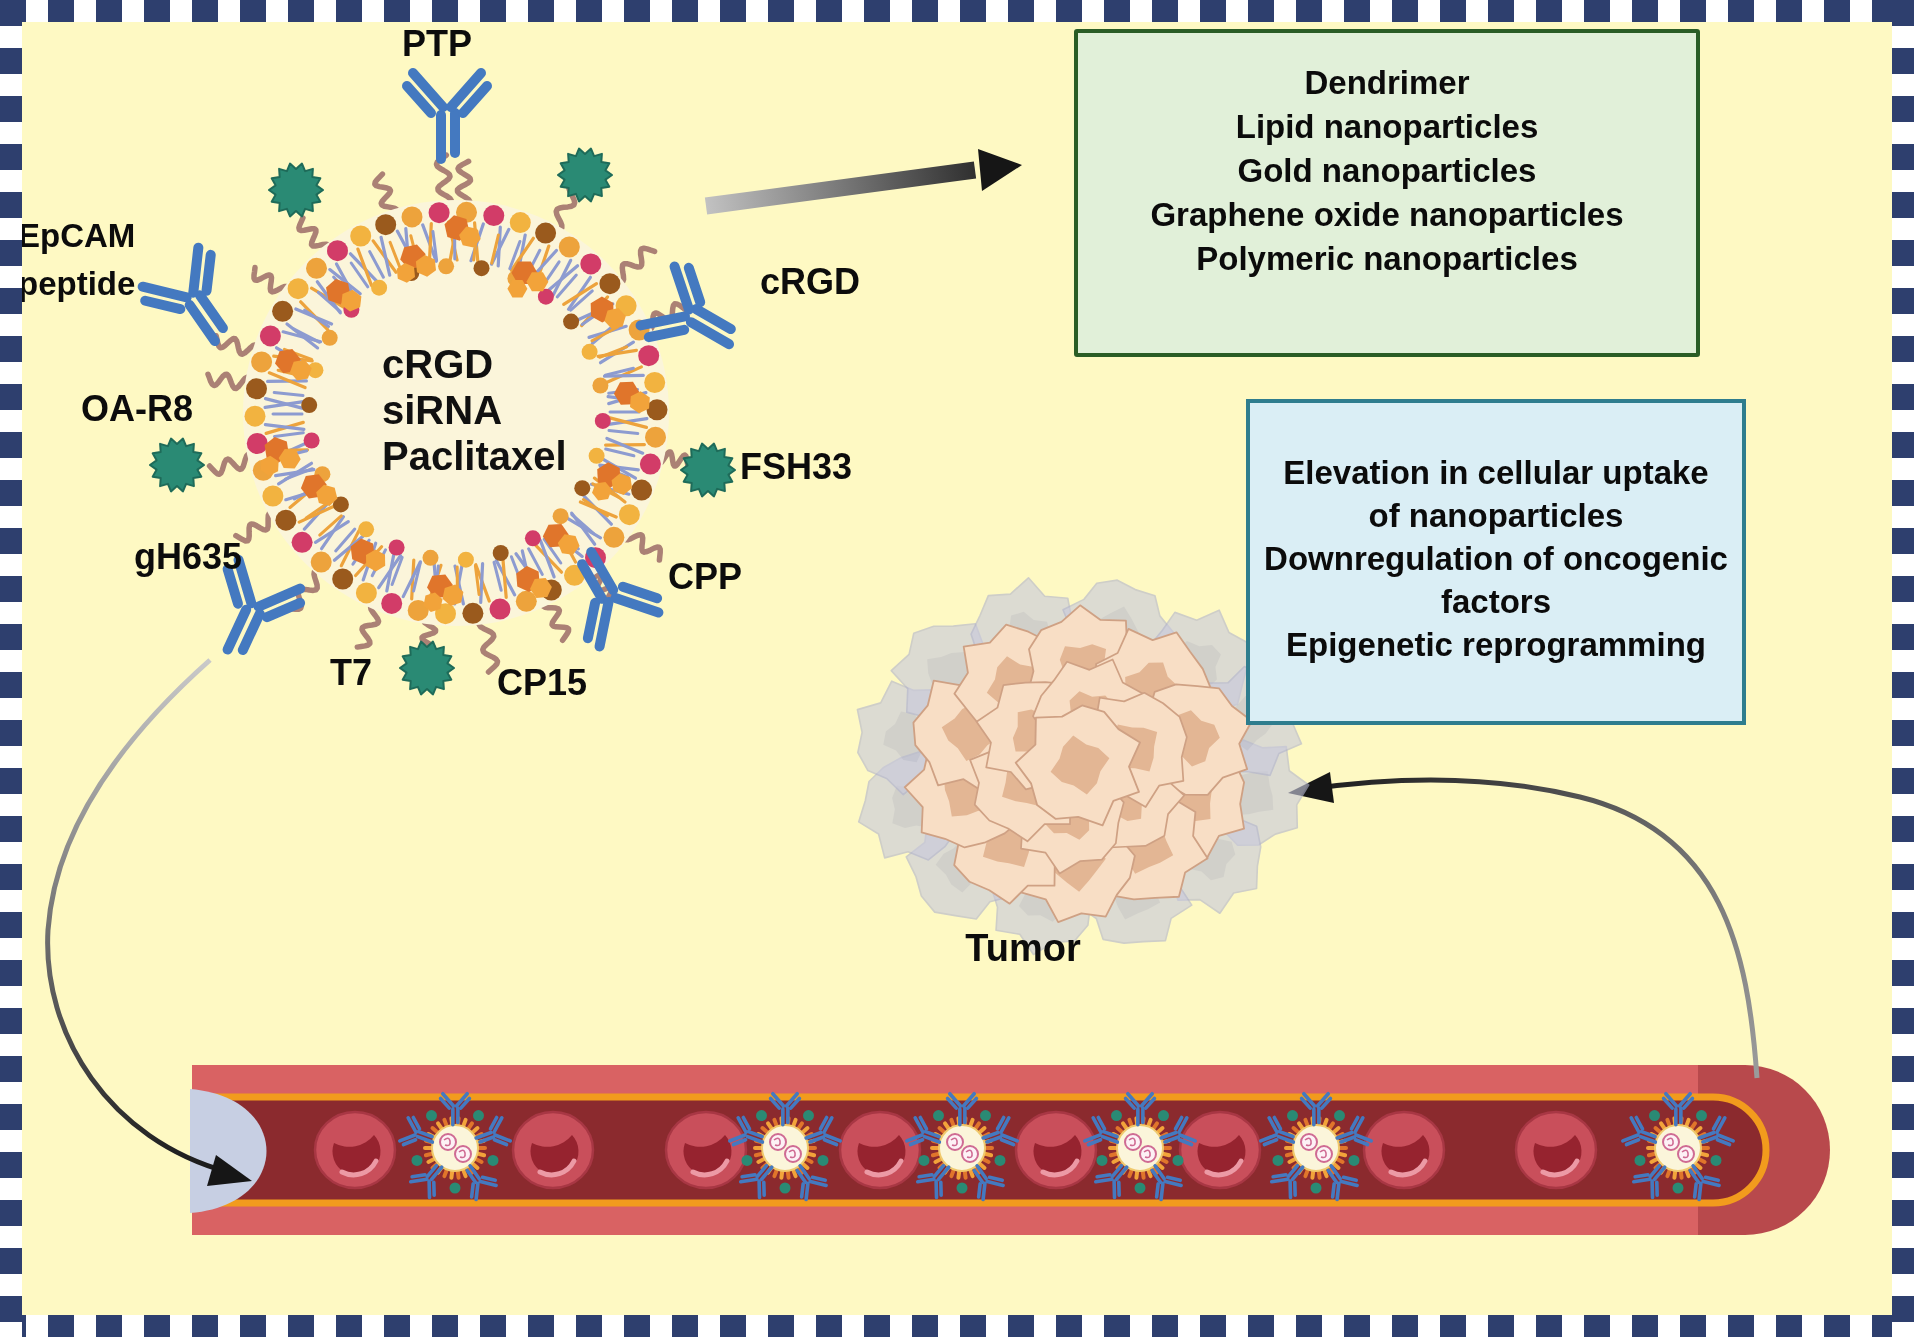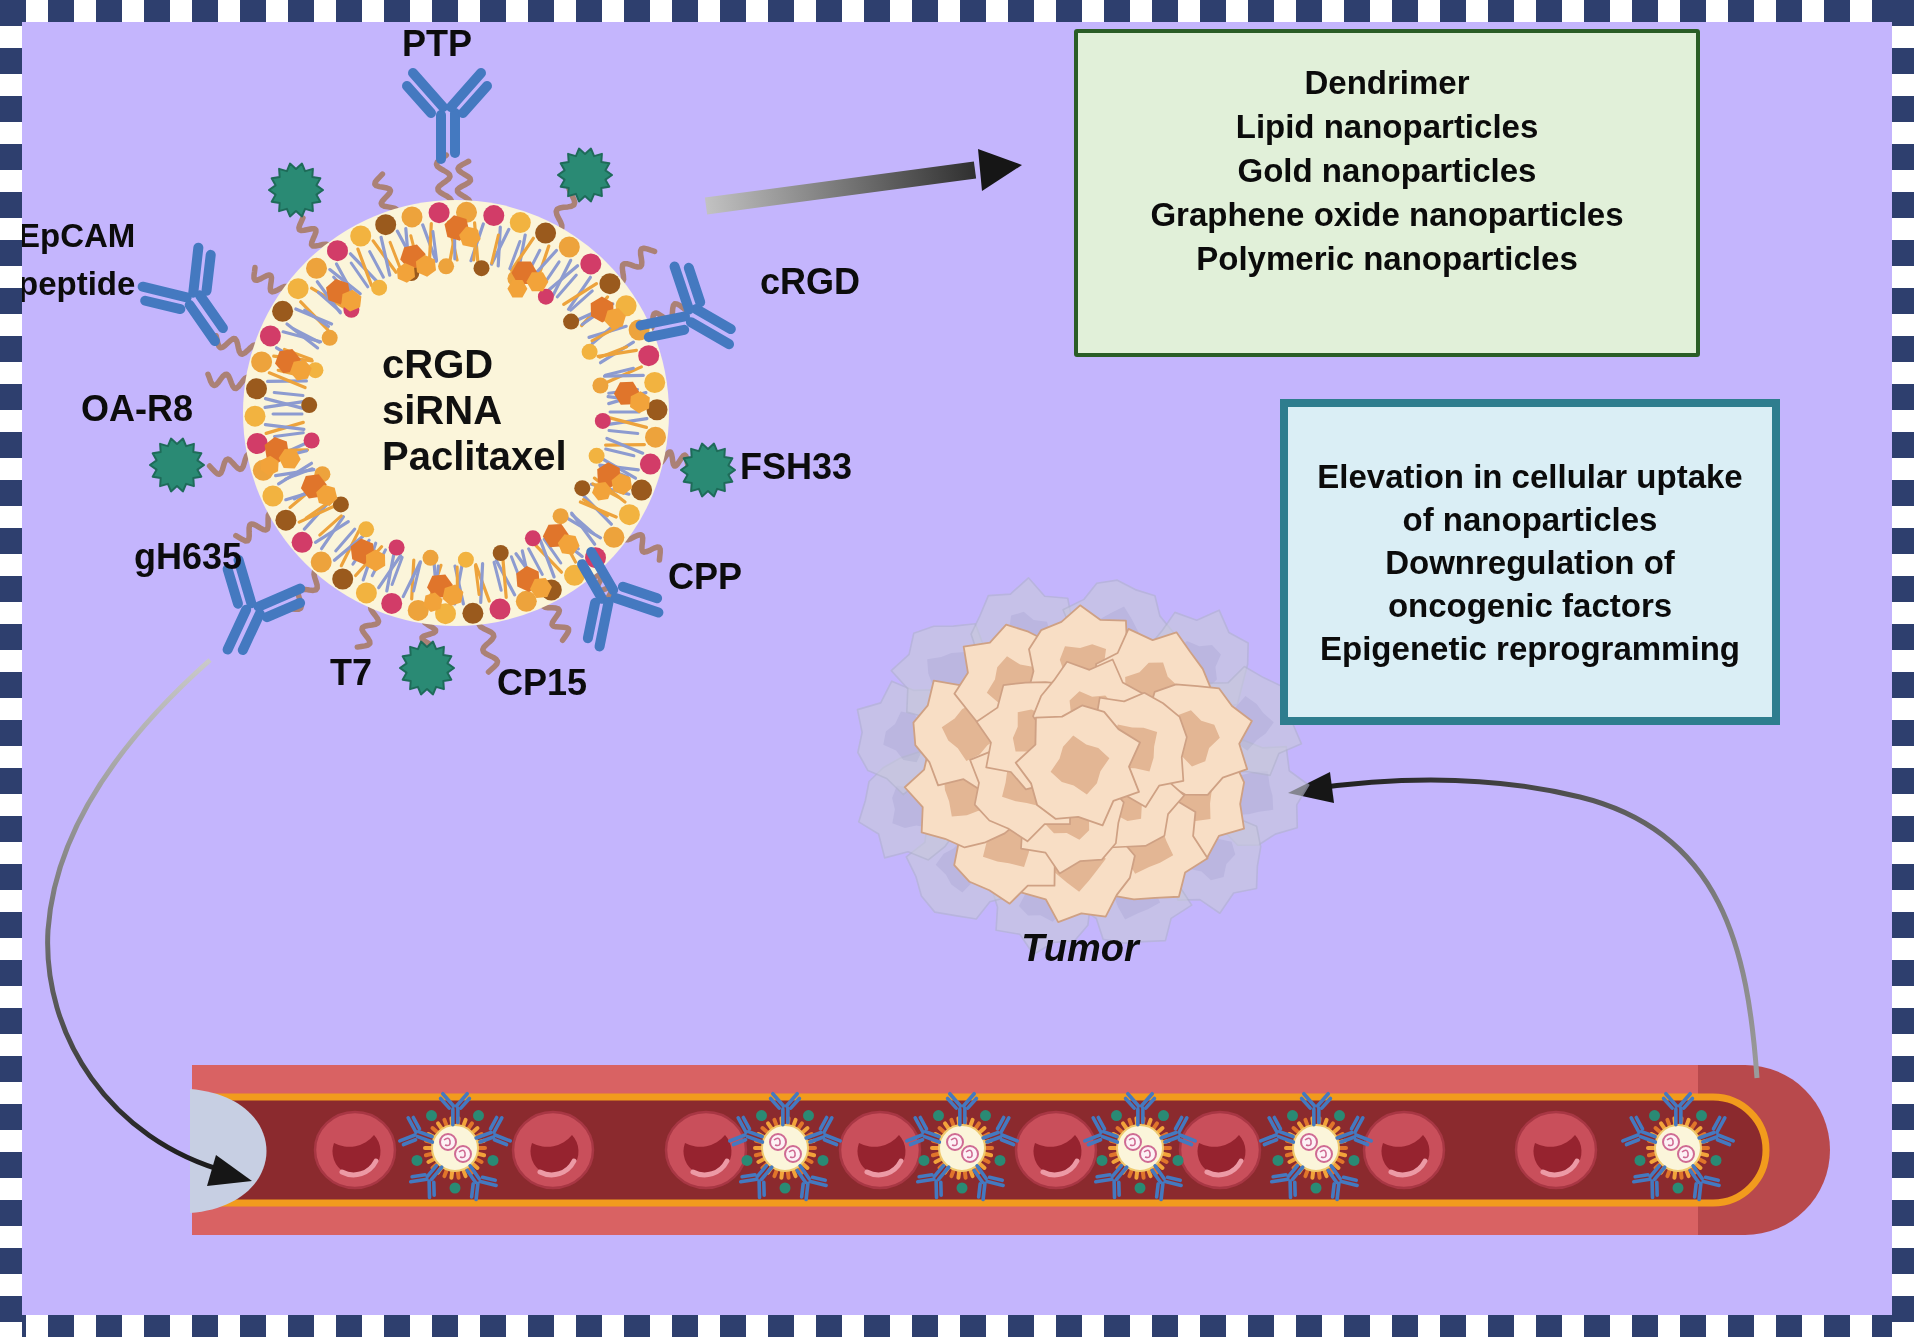--- a/index.html
+++ b/index.html
@@ -17,28 +17,28 @@
         background-image:repeating-linear-gradient(180deg,#2e3f6e 0 26px,#fff 26px 48px);}
   .lbl{position:absolute;font-weight:700;font-size:36px;color:#0c0c0c;
        white-space:nowrap;transform:translate(-50%,-50%);}
   .lbl-block{position:absolute;font-weight:700;font-size:33px;color:#0c0c0c;
        line-height:48px;}
   .cargo{position:absolute;left:382px;top:341px;font-weight:700;font-size:40px;
        line-height:46px;color:#101010;}
   .box{position:absolute;box-sizing:border-box;text-align:center;font-weight:700;color:#0b0b0b;}
   #carrier-box{left:1074px;top:29px;width:626px;height:328px;background:#e1f0d9;
        border:4px solid #0f172a;border-radius:3px;font-size:33px;line-height:44px;padding-top:28px;}
-  #effects-box{left:1280px;top:399px;width:500px;height:326px;background:#daeef5;
-       border:8px solid #7f1d1d;font-size:33px;line-height:43px;padding:48px 14px 0 14px;}
+  #effects-box{left:1246px;top:399px;width:500px;height:326px;background:#daeef5;
+       border:4px solid #7f1d1d;font-size:33px;line-height:43px;padding:48px 14px 0 14px;}
   .tumor-lbl{font-size:38px;}
 </style>
 </head>
 <body>
 
-<div class="stage" style="background: #c4b5fd;">
+<div class="stage" style="background: #fef9c3;">
 
   <svg id="scene" width="1914" height="1337" viewBox="0 0 1914 1337">
       <defs>
         <linearGradient id="ga" x1="706" y1="206" x2="1022" y2="165" gradientUnits="userSpaceOnUse">
           <stop offset="0" stop-color="#c2c2c2"></stop>
           <stop offset="1" stop-color="#161616"></stop>
         </linearGradient>
         <linearGradient id="gb" x1="210" y1="660" x2="250" y2="1181" gradientUnits="userSpaceOnUse">
           <stop offset="0" stop-color="#c9c9c9"></stop>
           <stop offset="1" stop-color="#161616"></stop>
@@ -559,19 +559,19 @@
     <div>Graphene oxide nanoparticles</div>
     <div>Polymeric nanoparticles</div>
   </div>
 
   <div class="box" id="effects-box" style="background: rgb(218, 238, 245); border-color: rgb(46, 125, 142);">
     <div>Elevation in cellular uptake of nanoparticles</div>
     <div>Downregulation of oncogenic factors</div>
     <div>Epigenetic reprogramming</div>
   </div>
 
-  <div class="lbl tumor-lbl" style="left:1080px;top:948px;font-style:italic;">Tumor</div>
+  <div class="lbl tumor-lbl" style="left:1023px;top:948px;">Tumor</div>
 
   <div class="bstrip bs-t"></div>
   <div class="bstrip bs-b"></div>
   <div class="bstrip bs-l"></div>
   <div class="bstrip bs-r"></div>
 </div>
 
 </body></html>

